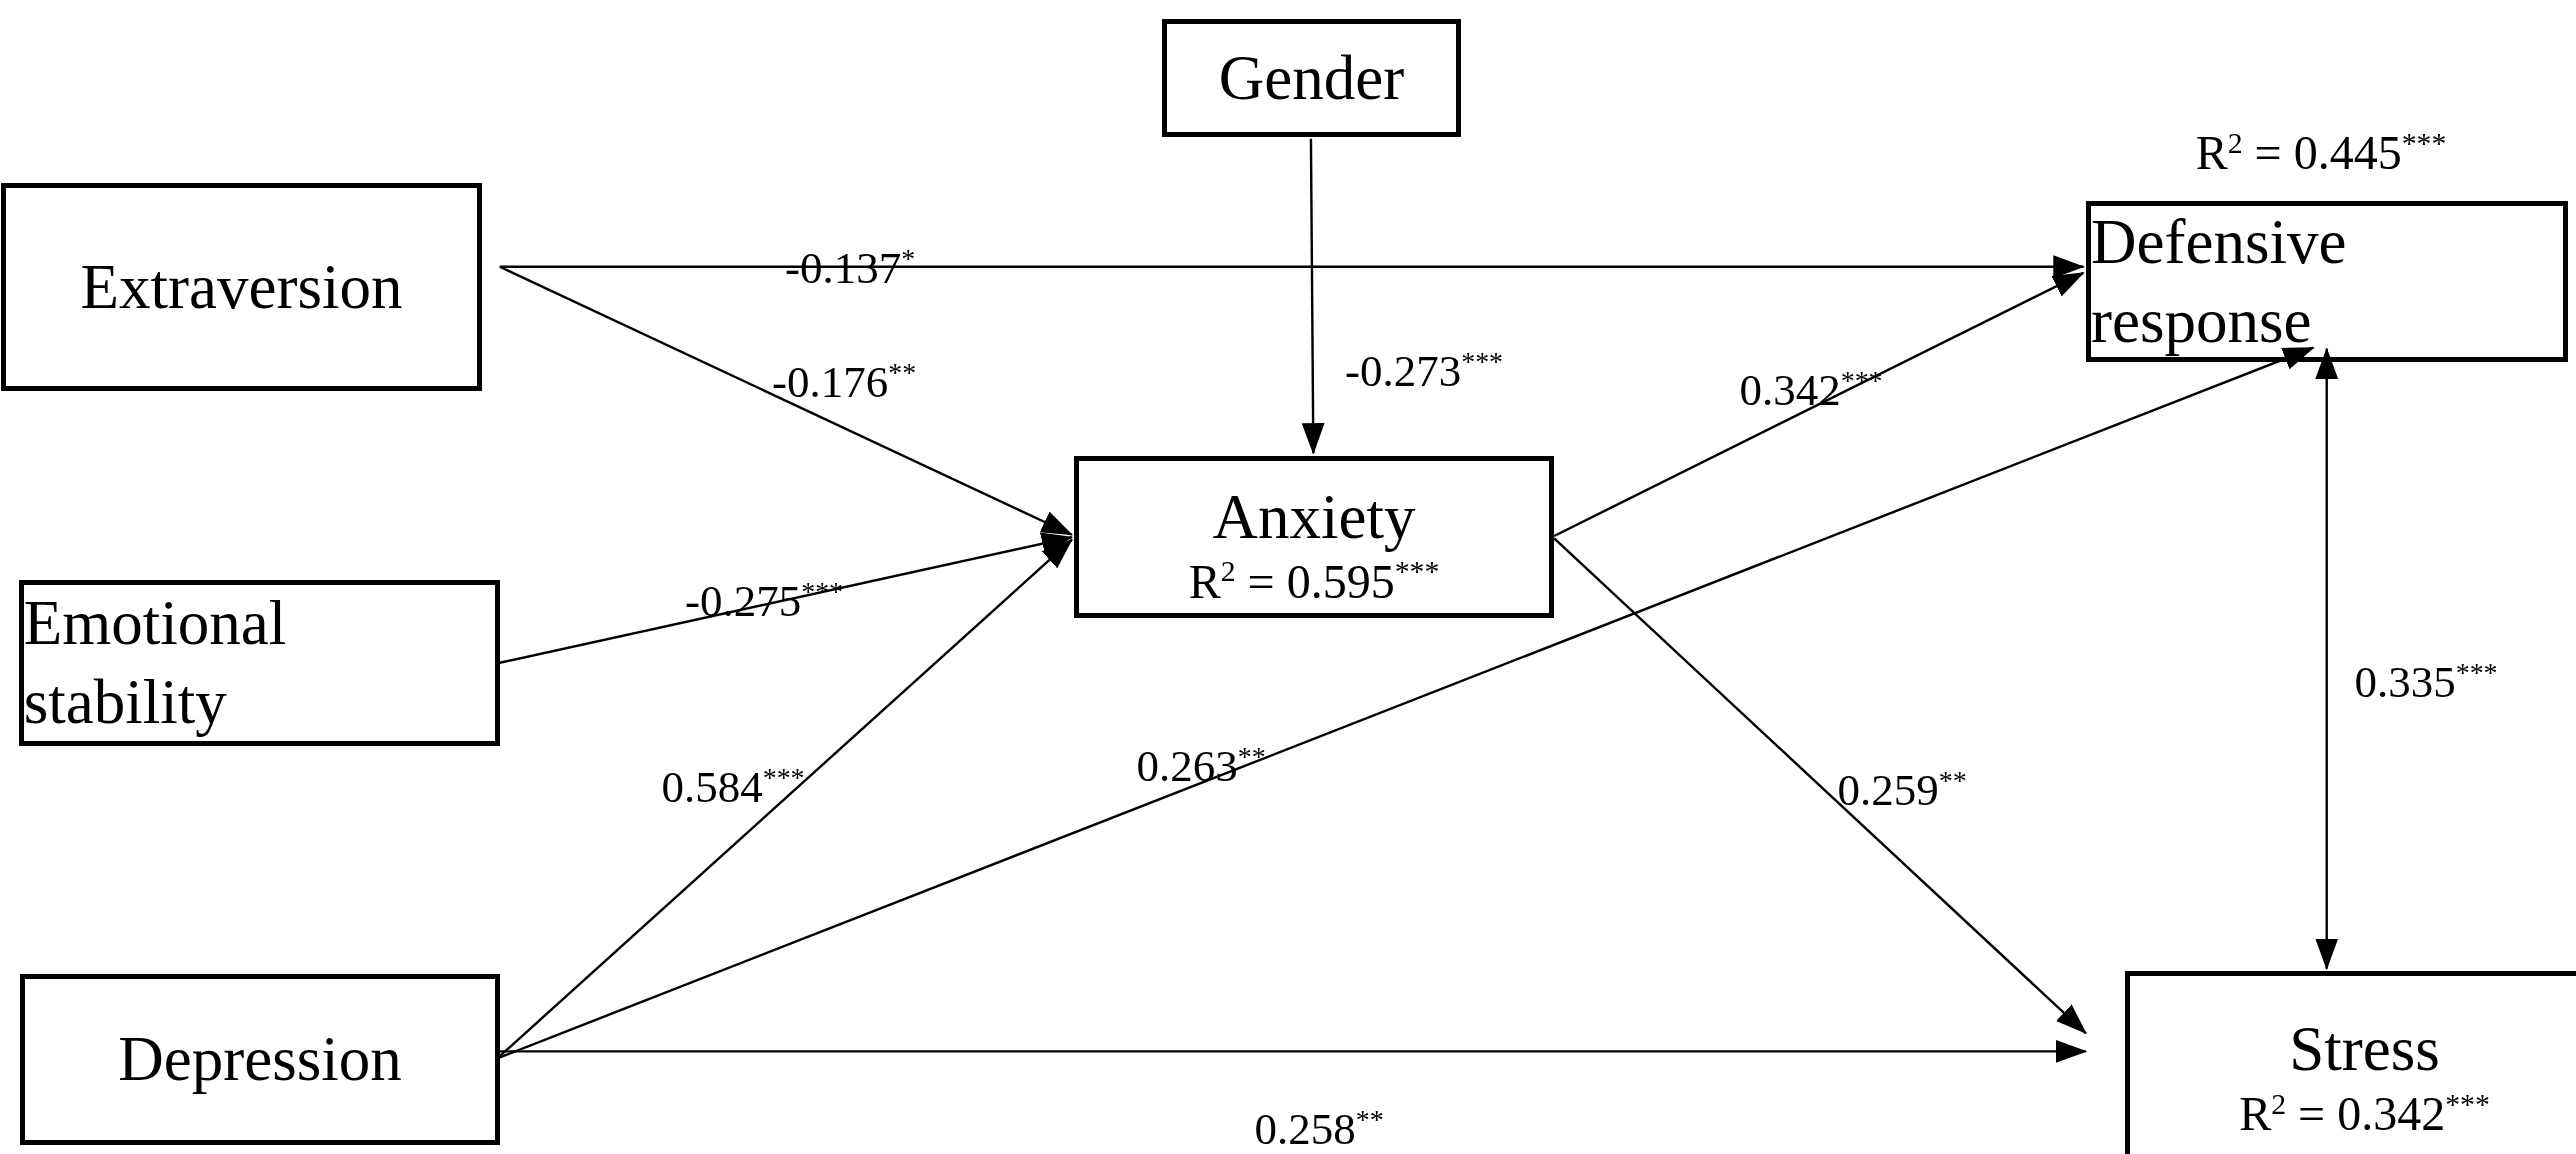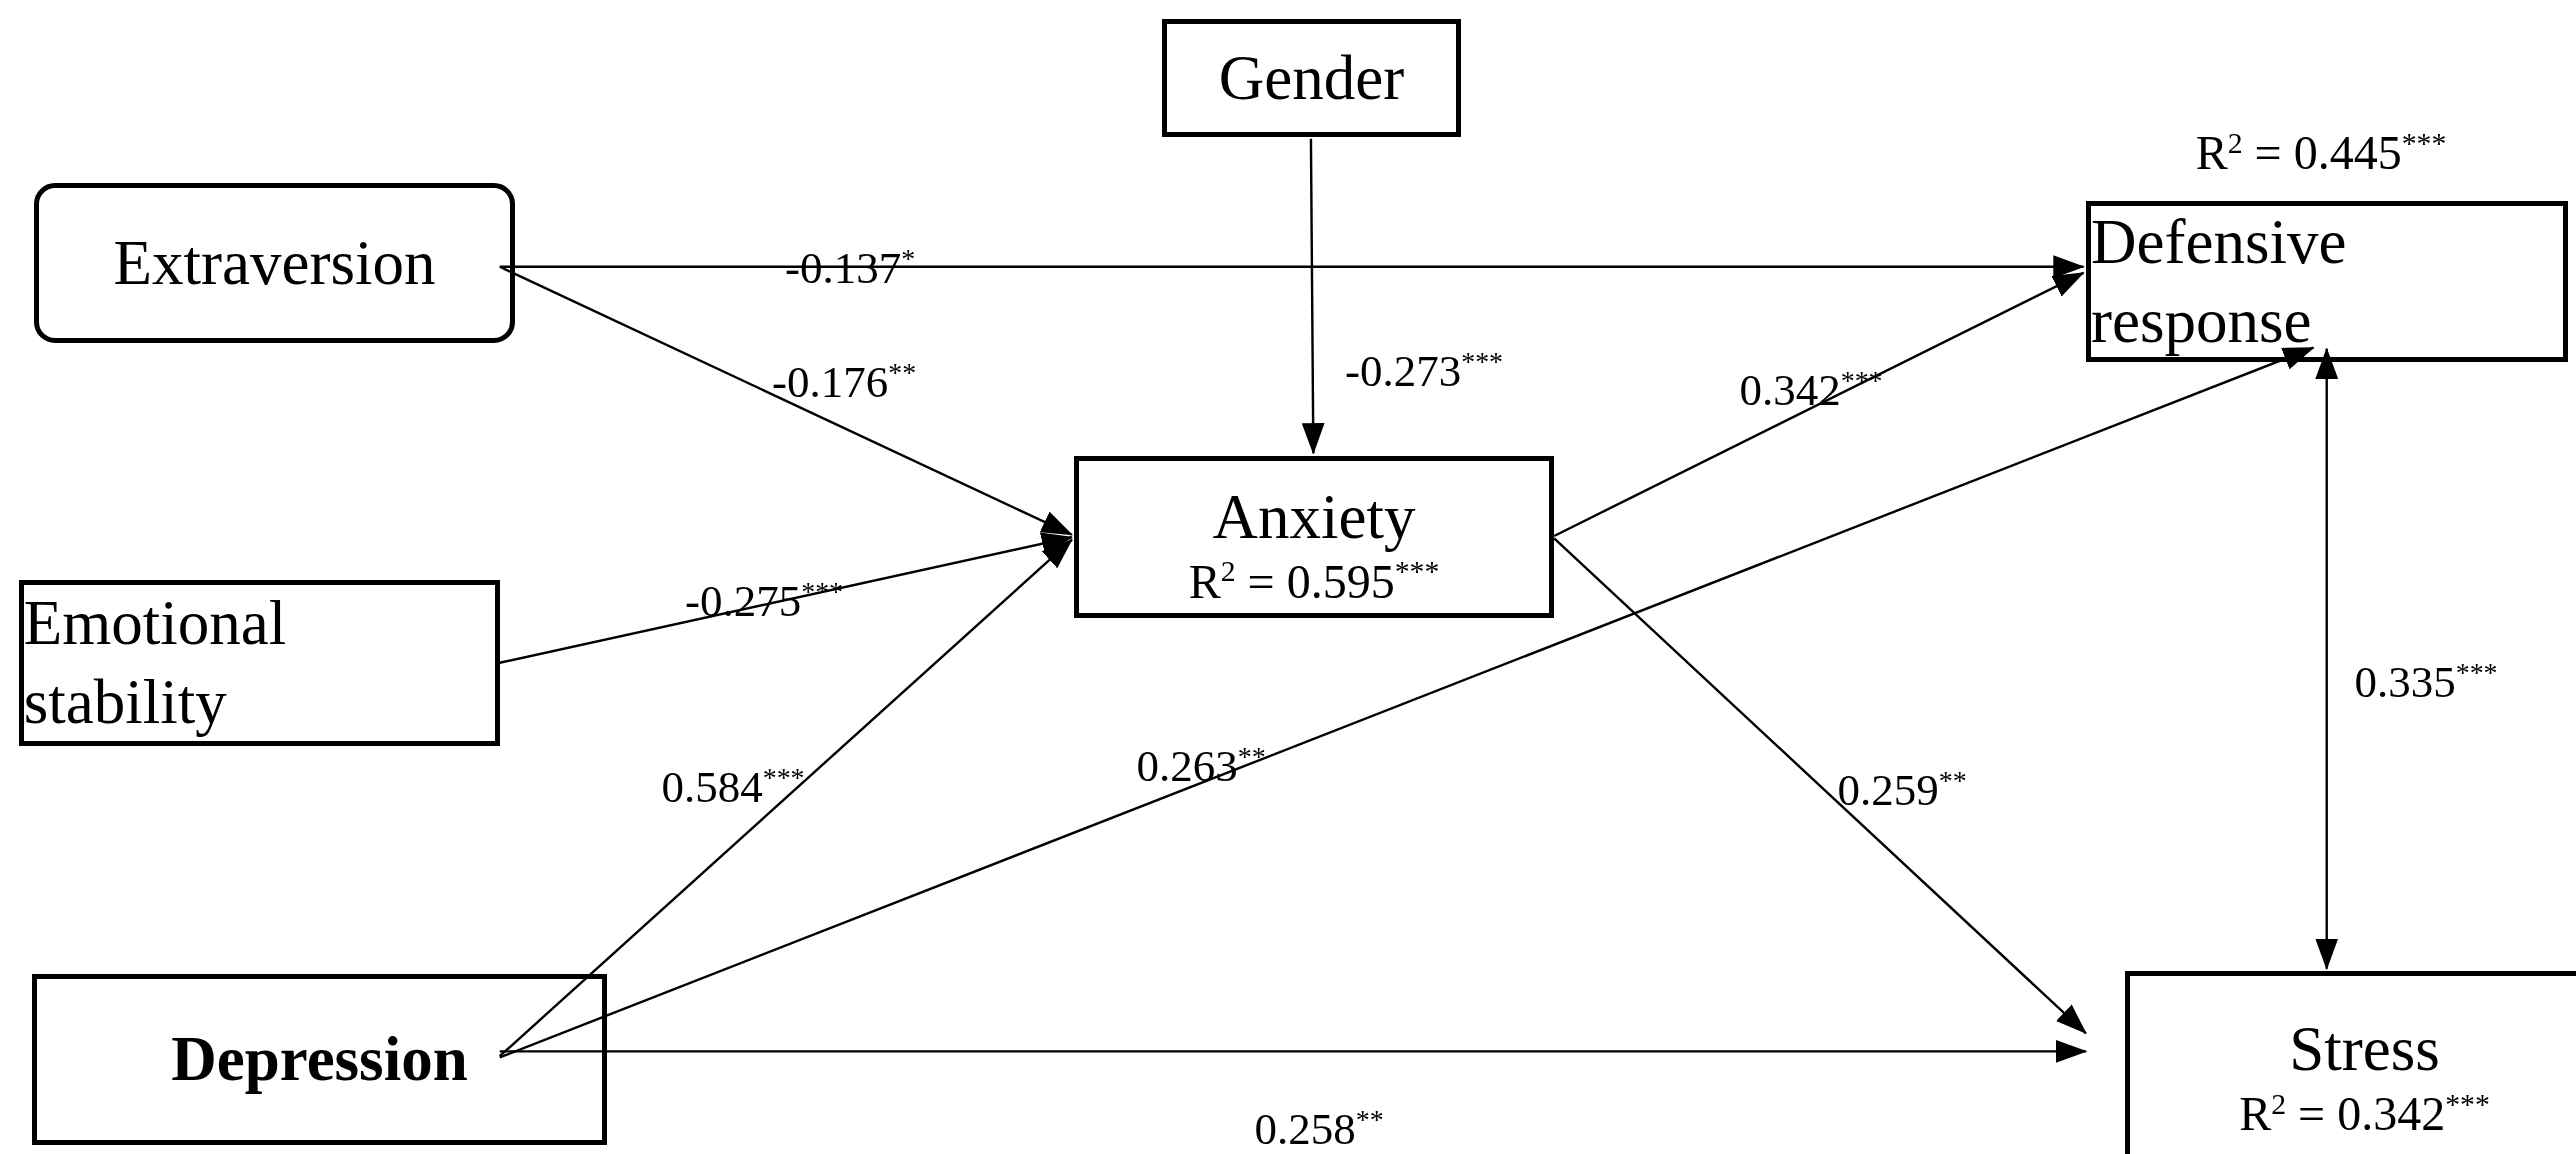--- a/index.html
+++ b/index.html
@@ -83,29 +83,29 @@
     <line x1="828" y1="1742" x2="3456" y2="1742" marker-end="url(#arrow)"></line>
     <line x1="2575" y1="888" x2="3452" y2="452" marker-end="url(#arrow)"></line>
     <line x1="2575" y1="892" x2="3456" y2="1712" marker-end="url(#arrow)"></line>
     <line x1="3855" y1="578" x2="3855" y2="1605" marker-start="url(#arrow)" marker-end="url(#arrow)"></line>
   </svg>
 
   <div class="box" style="left:1162px; top:19.3px; width:299px; height:118px;">
     <div class="label">Gender</div>
   </div>
 
-  <div class="box" style="left:34px; top:183px; width:481px; height:160px;border-radius:21px;">
+  <div class="box" style="left:1px; top:183px; width:481px; height:208px;">
     <div class="label">Extraversion</div>
   </div>
 
   <div class="box" style="left:18.7px; top:580px; width:481px; height:166px;">
     <div class="label">Emotional stability</div>
   </div>
 
-  <div class="box" style="left:32px; top:974px; width:575px; height:171px;font-weight:bold;">
+  <div class="box" style="left:20px; top:974px; width:480px; height:171px;">
     <div class="label">Depression</div>
   </div>
 
   <div class="box" style="left:1074px; top:456px; width:480px; height:162px; padding-top:11px;">
     <div class="label">Anxiety</div>
     <div class="r2">
       <span>R</span><sup>2</sup><span> = 0.595</span><sup>***</sup>
     </div>
   </div>
 

